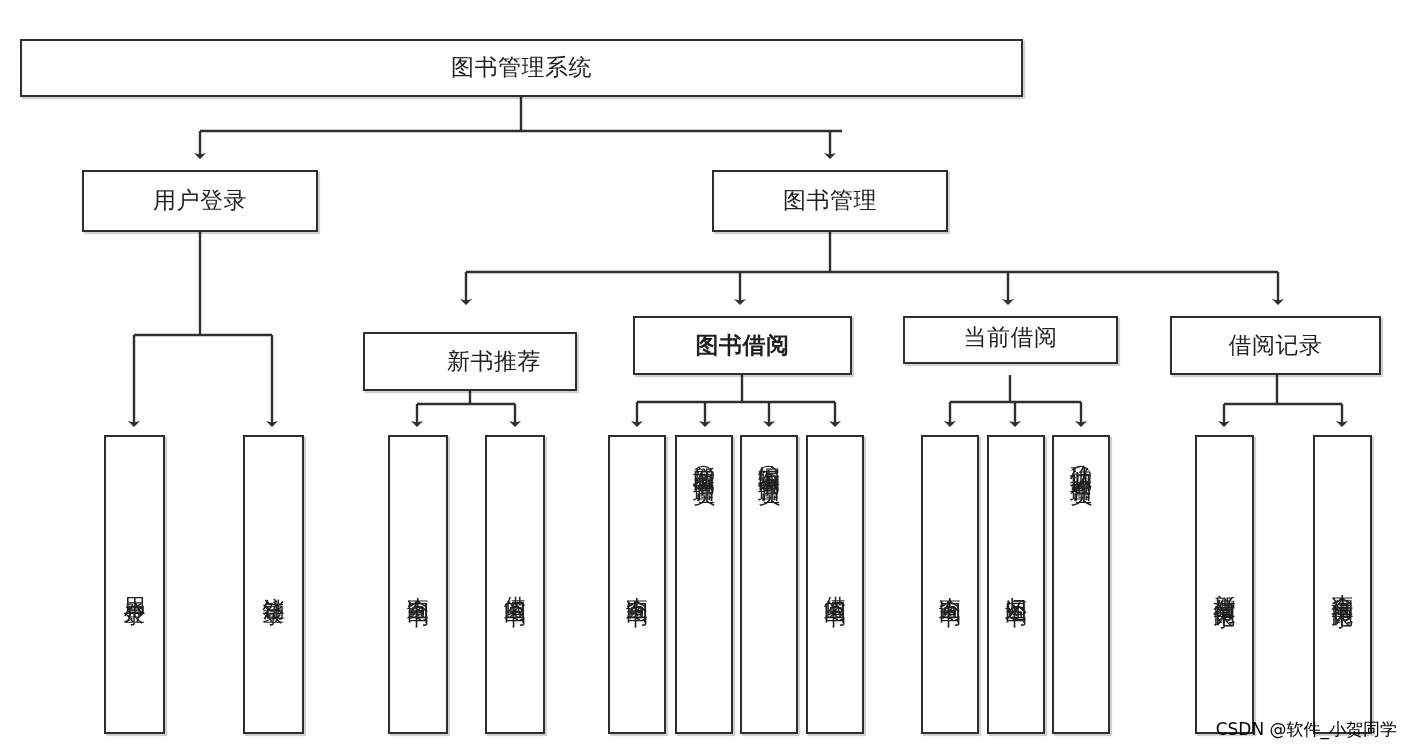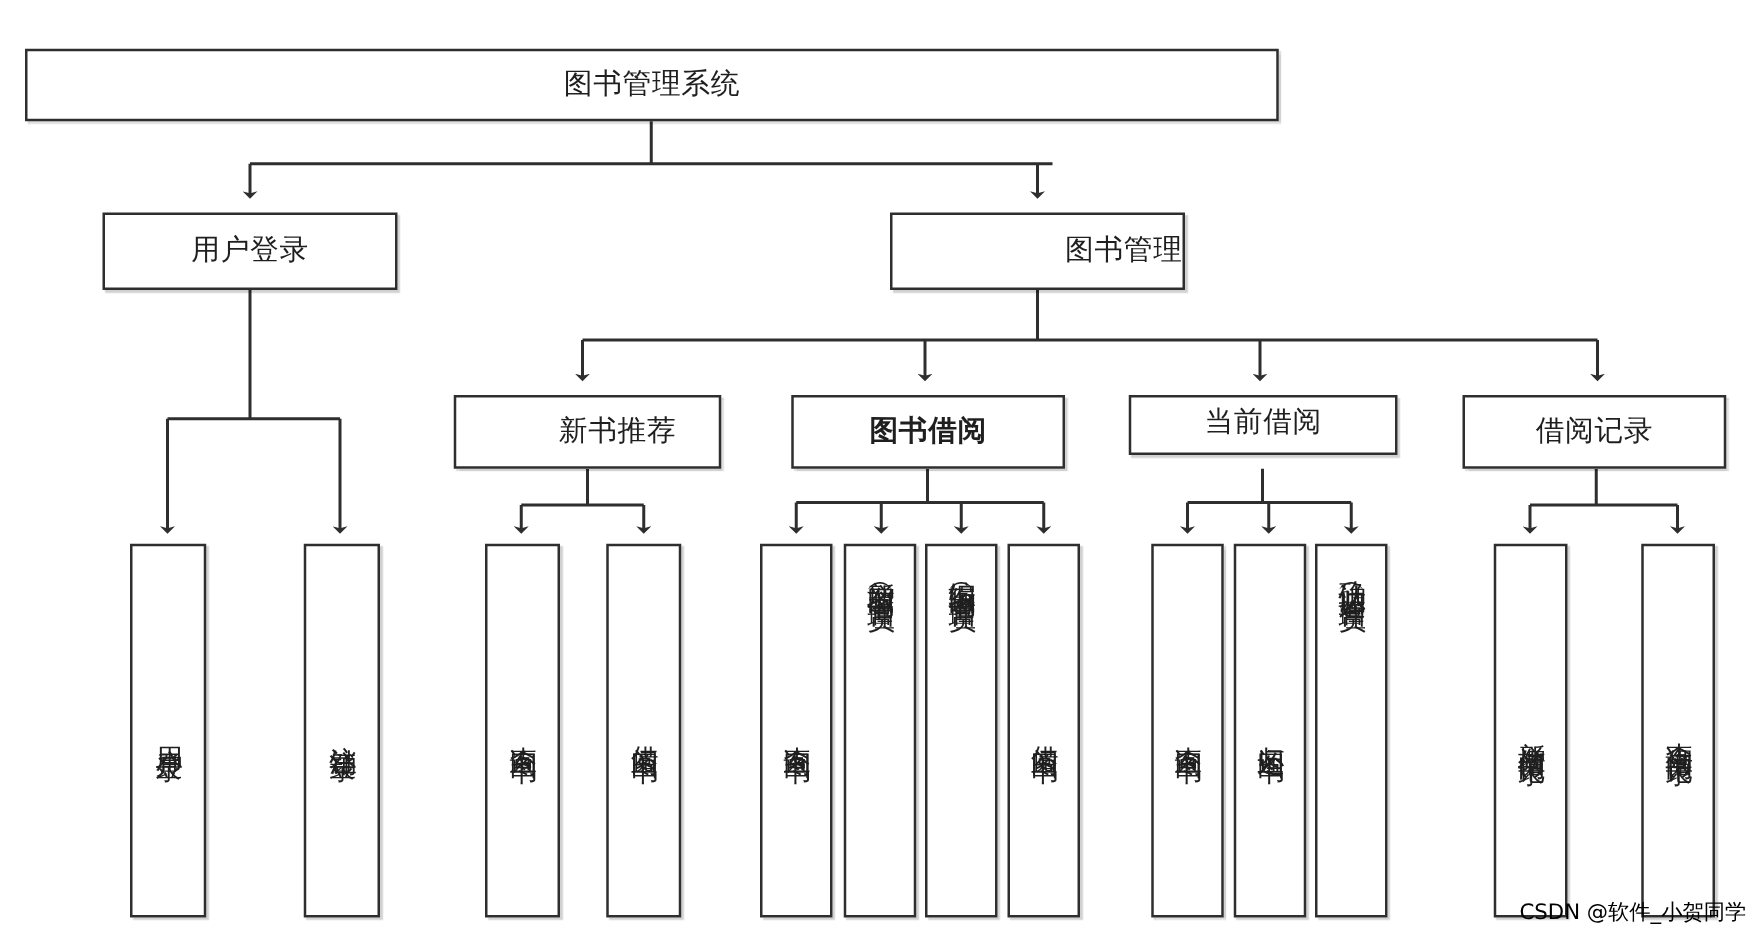--- a/index.html
+++ b/index.html
@@ -136,25 +136,25 @@
   </svg>
 
   <div class="node horiz root" style="left:20px; top:11px; width:1003px; height:58px;margin-top:28px;">
     <span class="node-label">图书管理系统</span>
   </div>
 
   <div class="node horiz" style="left:82px; top:170px; width:236px; height:62px;">
     <span class="node-label">用户登录</span>
   </div>
 
-  <div class="node horiz" style="left:712px; top:170px; width:236px; height:62px;justify-content:flex-end;">
+  <div class="node horiz" style="left:712px; top:170px; width:236px; height:62px;">
     <span class="node-label">图书管理</span>
   </div>
 
-  <div class="node horiz" style="left:363px; top:316px; width:214px; height:59px;padding-left:48px;">
+  <div class="node horiz" style="left:363px; top:332px; width:214px; height:59px;padding-left:48px;">
     <span class="node-label">新书推荐</span>
   </div>
 
   <div class="node horiz" style="left:633px; top:316px; width:219px; height:59px;font-weight:bold;">
     <span class="node-label">图书借阅</span>
   </div>
 
   <div class="node horiz" style="left:903px; top:316px; width:215px; height:48px;font-family:Liberation Mono, monospace;">
     <span class="node-label">当前借阅</span>
   </div>

